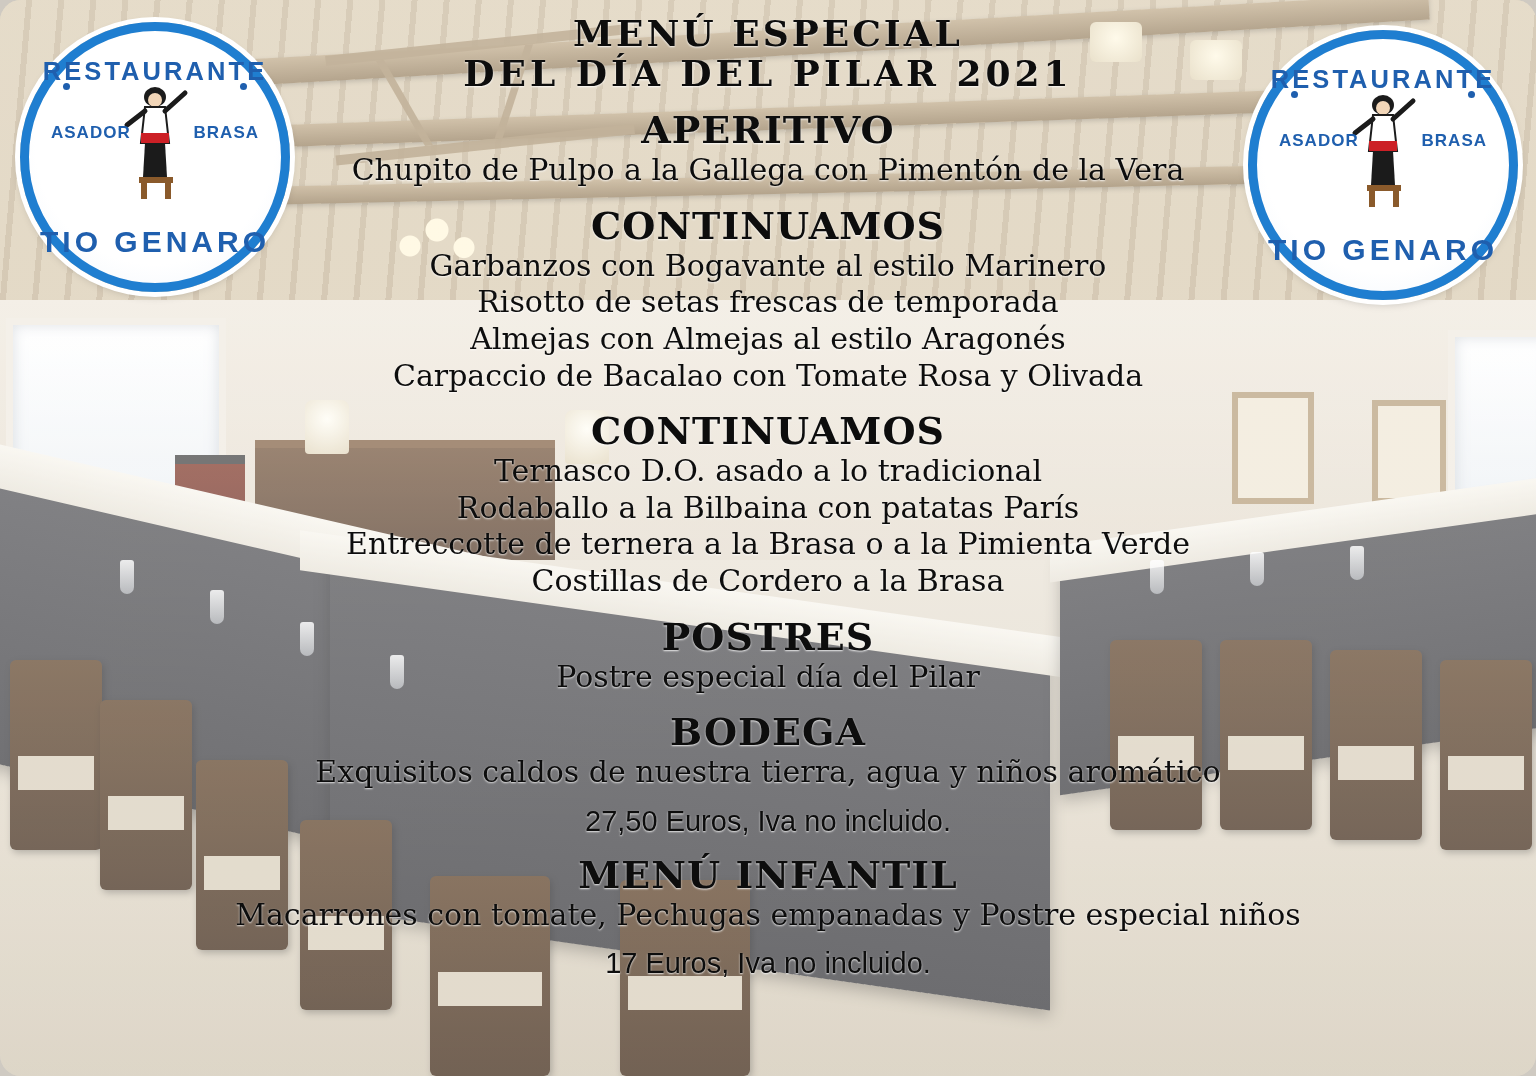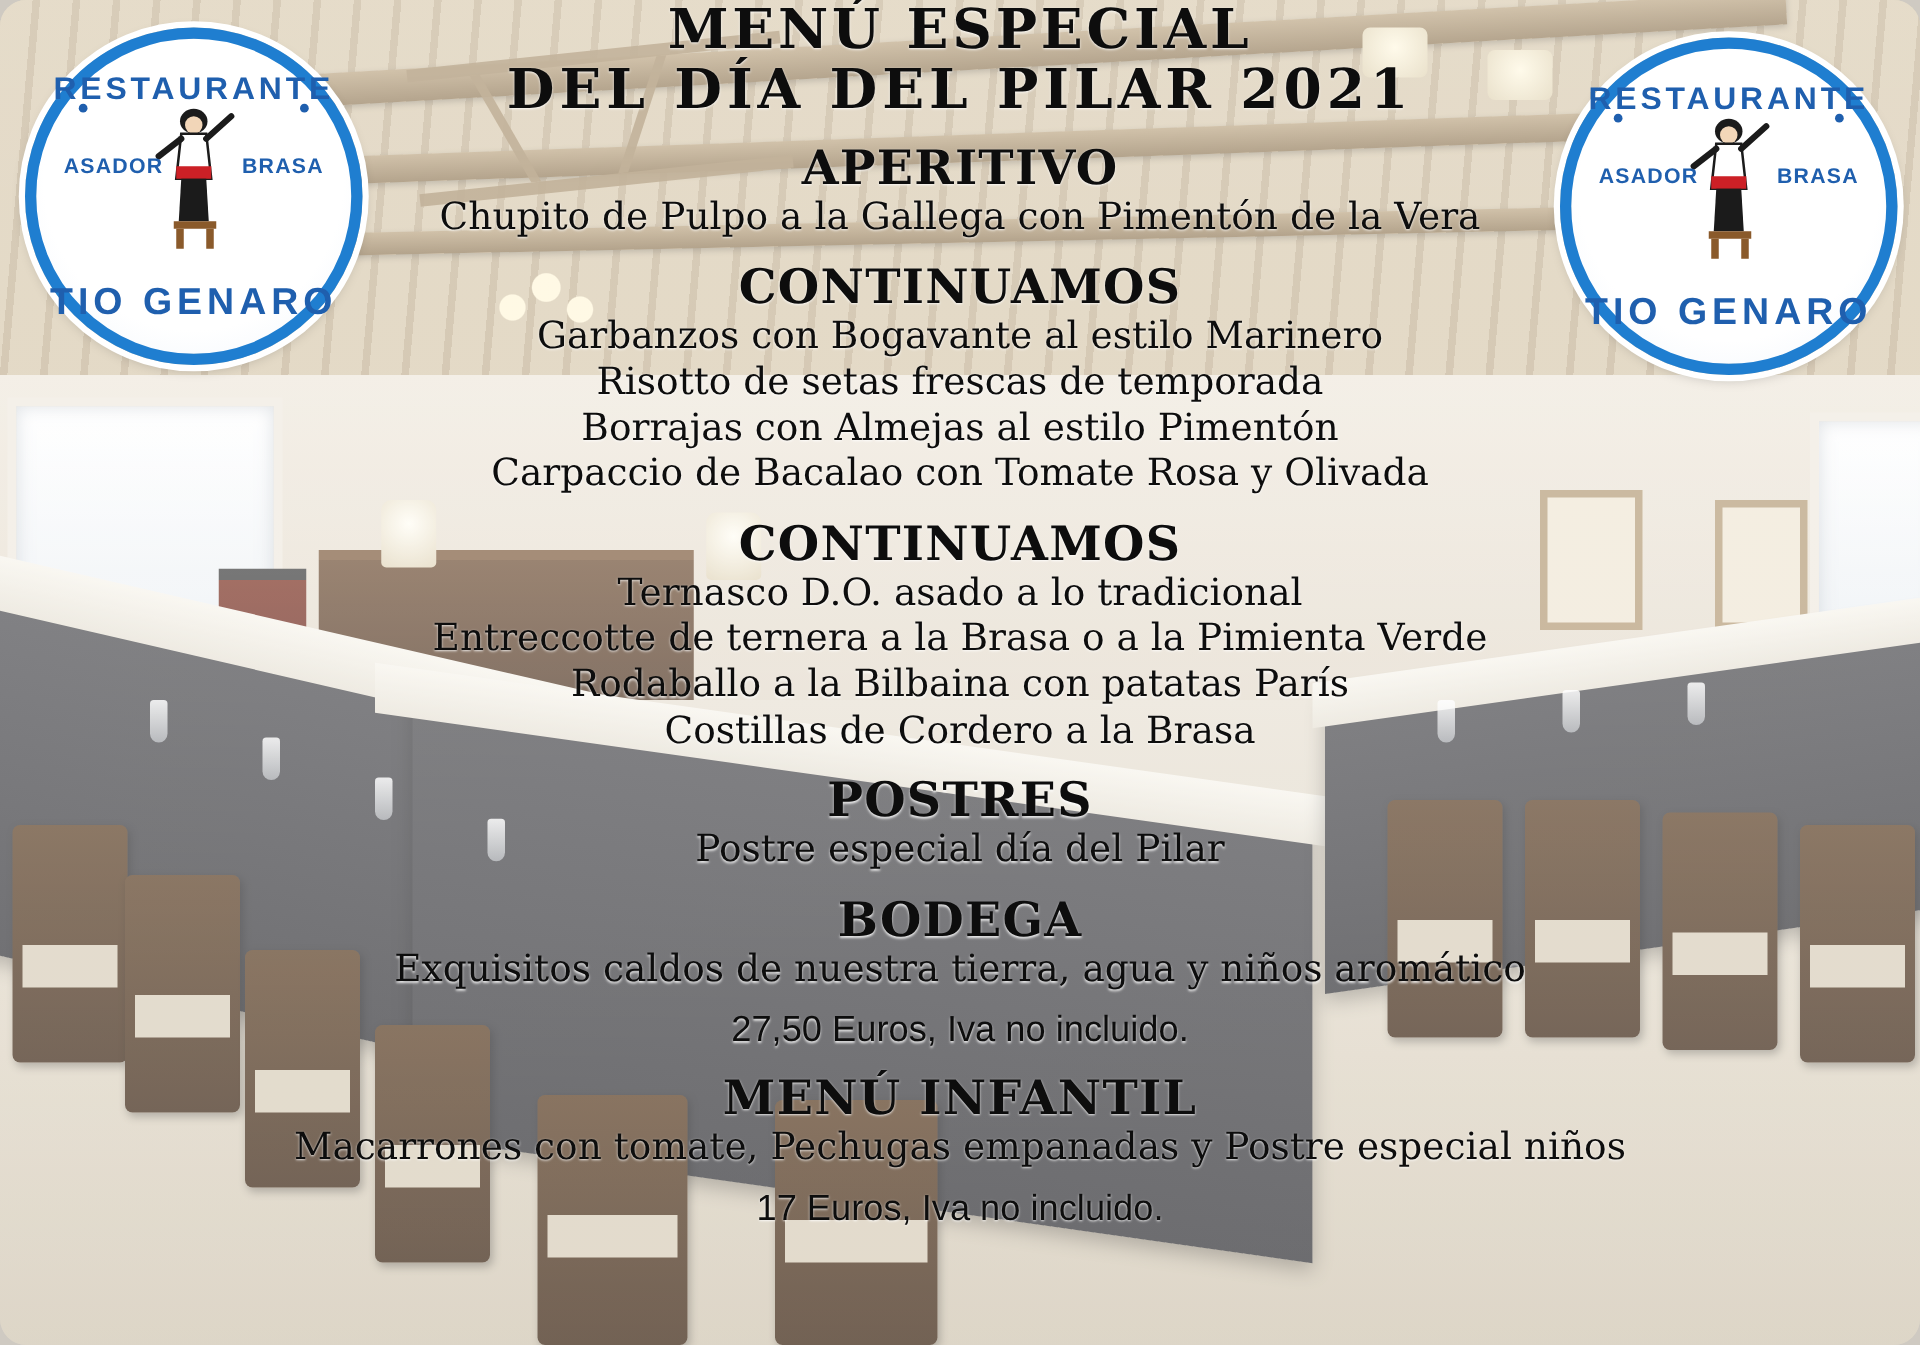--- a/index.html
+++ b/index.html
@@ -231,23 +231,24 @@
   .menu {
     position: absolute;
     inset: 0;
     color: #0d0d0d;
     text-align: center;
     text-shadow: 0 1px 2px rgba(255,255,255,0.85);
   }
   .title {
     font-family: "DejaVu Serif", serif;
     font-weight: bold;
-    font-size: 44px;
+    font-size: 36px;
     letter-spacing: 3px;
     line-height: 1.1;
+    margin-top: 14px;
   }
   .title .l2 { letter-spacing: 4px; }
   .section {
     font-family: "DejaVu Serif", serif;
     font-weight: bold;
     font-size: 38px;
     letter-spacing: 1px;
     margin-top: 14px;
   }
   .item {
@@ -377,29 +378,29 @@
 
     <div class="section">APERITIVO</div>
     <div class="items">
       <div class="item">Chupito de Pulpo a la Gallega con Pimentón de la Vera</div>
     </div>
 
     <div class="section">CONTINUAMOS</div>
     <div class="items">
       <div class="item">Garbanzos con Bogavante al estilo Marinero</div>
       <div class="item">Risotto de setas frescas de temporada</div>
-      <div class="item">Borrajas con Almejas al estilo Pimentón</div>
+      <div class="item">Almejas con Almejas al estilo Aragonés</div>
       <div class="item">Carpaccio de Bacalao con Tomate Rosa y Olivada</div>
     </div>
 
     <div class="section">CONTINUAMOS</div>
     <div class="items">
       <div class="item">Ternasco D.O. asado a lo tradicional</div>
+      <div class="item">Rodaballo a la Bilbaina con patatas París</div>
       <div class="item">Entreccotte de ternera a la Brasa o a la Pimienta Verde</div>
-      <div class="item">Rodaballo a la Bilbaina con patatas París</div>
       <div class="item">Costillas de Cordero a la Brasa</div>
     </div>
 
     <div class="section">POSTRES</div>
     <div class="items">
       <div class="item">Postre especial día del Pilar</div>
     </div>
 
     <div class="section">BODEGA</div>
     <div class="items">

